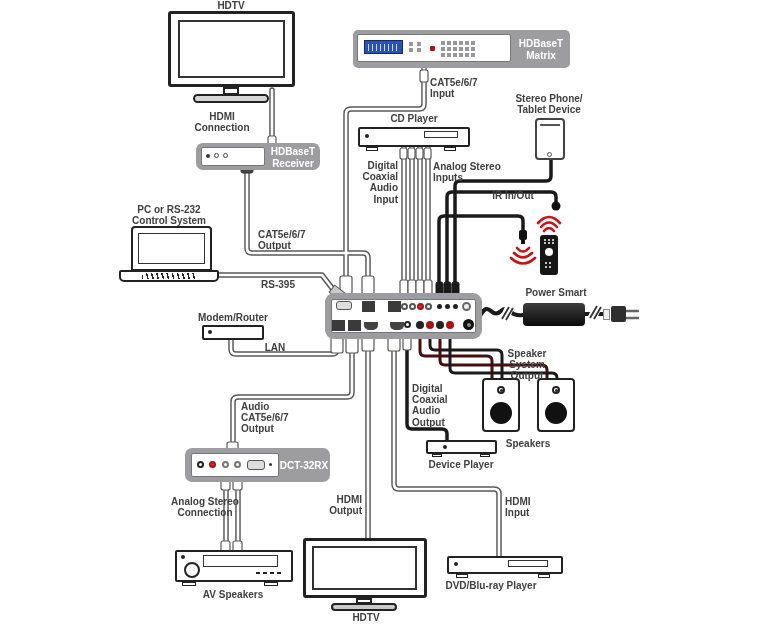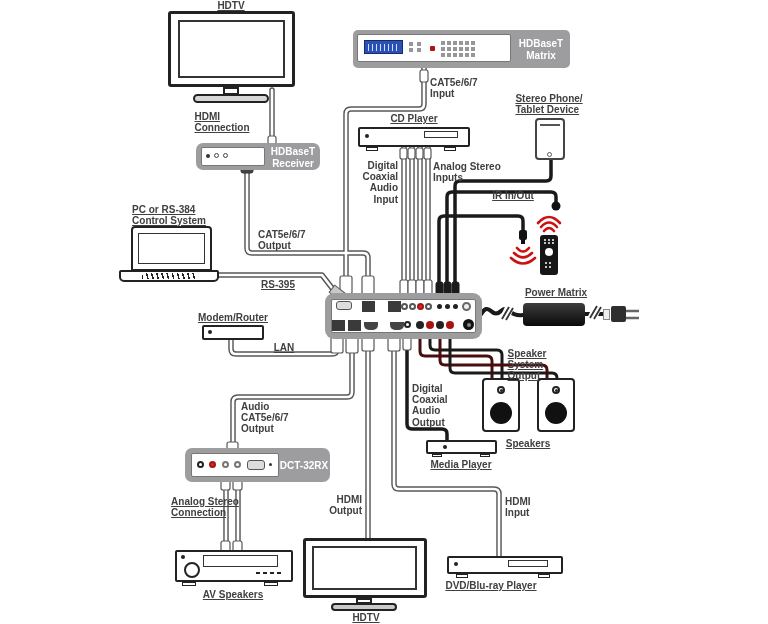--- a/index.html
+++ b/index.html
@@ -3,21 +3,21 @@
 <meta charset="utf-8">
 <style>
   html,body{margin:0;padding:0;background:#fff;}
   #canvas{position:relative;width:768px;height:624px;background:#fff;overflow:hidden;
           font-family:"Liberation Sans",sans-serif;}
   #wires{position:absolute;left:0;top:0;z-index:1;}
   .abs{position:absolute;box-sizing:border-box;}
   .dev{position:absolute;box-sizing:border-box;z-index:2;}
   .lbl{position:absolute;z-index:3;font-weight:bold;font-size:10px;color:#404040;
        line-height:1.12;white-space:pre-line;}
-  .lbl.c{transform:translateX(-50%);text-decoration:underline;}
+  .lbl.c{transform:translateX(-50%);text-align:center;}
   .lbl.r{transform:translateX(-100%);text-align:right;}
   .boxlbl{position:absolute;z-index:3;color:#fff;font-weight:bold;font-size:10px;line-height:1.15;
           white-space:pre-line;text-align:center;transform:translate(-50%,-50%);}
   .gray{background:#9d9da0;border-radius:7px;}
   .panel{background:#fff;border:1px solid #777;border-radius:2px;}
   .to{stroke:#58585a;stroke-width:5.5;fill:none;stroke-linecap:round;stroke-linejoin:round;}
   .ti{stroke:#ffffff;stroke-width:2.6;fill:none;stroke-linecap:round;stroke-linejoin:round;}
   .blk{stroke:#1a1a1a;stroke-width:3.5;fill:none;stroke-linecap:round;stroke-linejoin:round;}
   .mar{stroke:#4a0d0d;stroke-width:3;fill:none;stroke-linecap:round;stroke-linejoin:round;}
   .bwire{stroke:#1a1a1a;stroke-width:3;fill:none;stroke-linecap:round;stroke-linejoin:round;}
@@ -316,37 +316,37 @@
 <div class="lbl c" style="left:414px;top:113px">CD Player</div>
 <div class="lbl c" style="left:549px;top:93px">Stereo Phone/
 Tablet Device</div>
 <div class="lbl r" style="left:398px;top:160px">Digital
 Coaxial
 Audio
 Input</div>
 <div class="lbl" style="left:433px;top:161px">Analog Stereo
 Inputs</div>
 <div class="lbl c" style="left:513px;top:190px">IR In/Out</div>
-<div class="lbl c" style="left:169px;top:204px">PC or RS-384
+<div class="lbl c" style="left:169px;top:204px">PC or RS-232
 Control System</div>
 <div class="lbl" style="left:258px;top:229px">CAT5e/6/7
 Output</div>
 <div class="lbl c" style="left:278px;top:279px">RS-395</div>
 <div class="lbl c" style="left:233px;top:312px">Modem/Router</div>
-<div class="lbl c" style="left:284px;top:342px">LAN</div>
-<div class="lbl c" style="left:556px;top:287px">Power Matrix</div>
+<div class="lbl c" style="left:275px;top:342px">LAN</div>
+<div class="lbl c" style="left:556px;top:287px">Power Smart</div>
 <div class="lbl c" style="left:527px;top:348px">Speaker
 System
 Output</div>
 <div class="lbl c" style="left:528px;top:438px">Speakers</div>
 <div class="lbl" style="left:412px;top:383px">Digital
 Coaxial
 Audio
 Output</div>
-<div class="lbl c" style="left:461px;top:459px">Media Player</div>
+<div class="lbl c" style="left:461px;top:459px">Device Player</div>
 <div class="lbl" style="left:241px;top:401px">Audio
 CAT5e/6/7
 Output</div>
 <div class="boxlbl" style="left:304px;top:466px">DCT-32RX</div>
 <div class="lbl c" style="left:205px;top:496px">Analog Stereo
 Connection</div>
 <div class="lbl c" style="left:233px;top:589px">AV Speakers</div>
 <div class="lbl r" style="left:362px;top:494px">HDMI
 Output</div>
 <div class="lbl c" style="left:366px;top:612px">HDTV</div>

